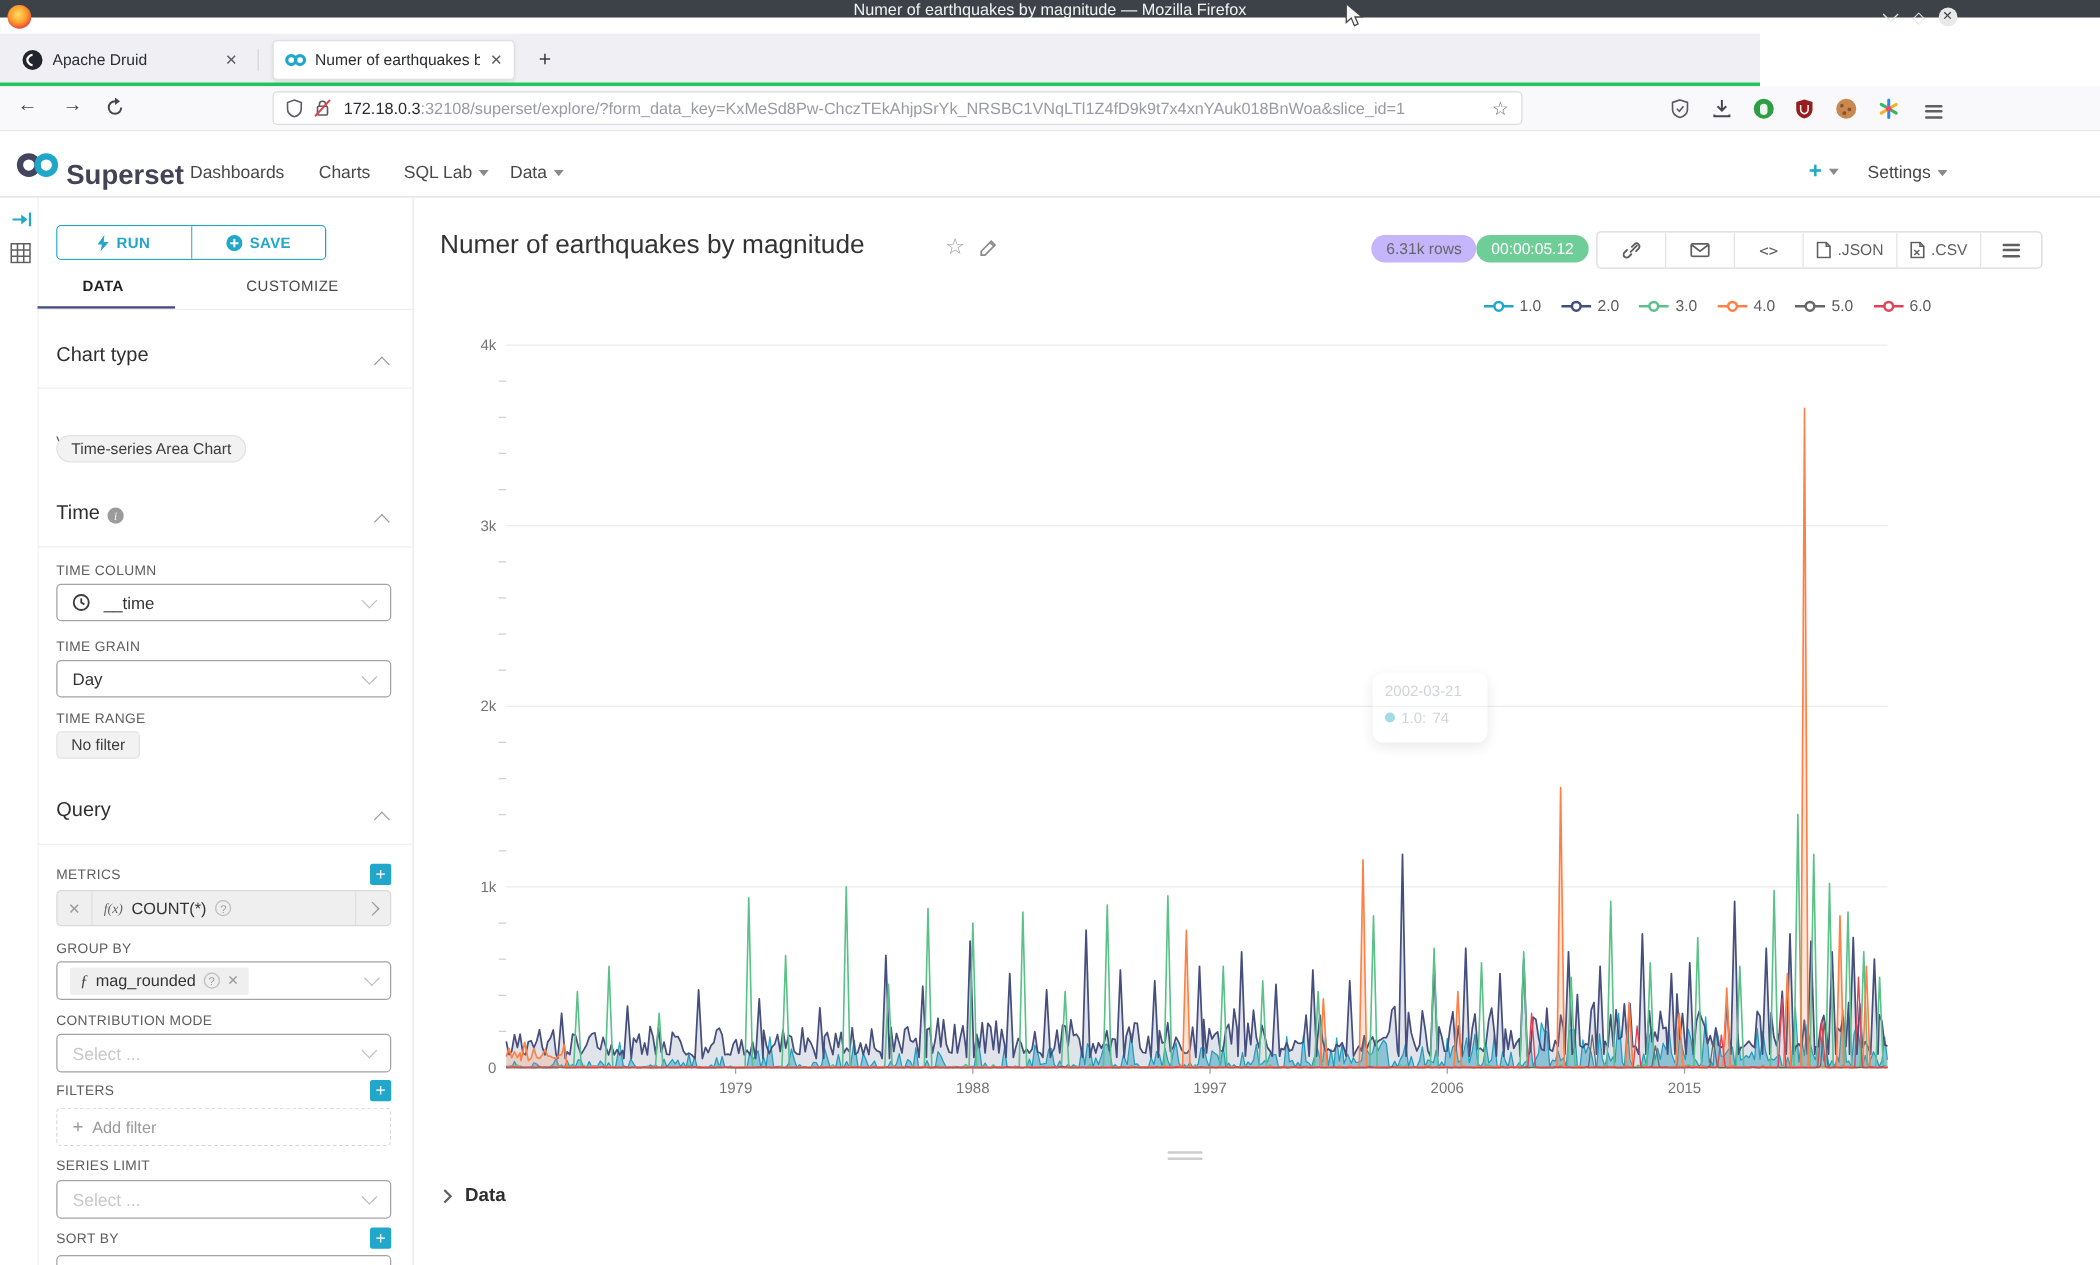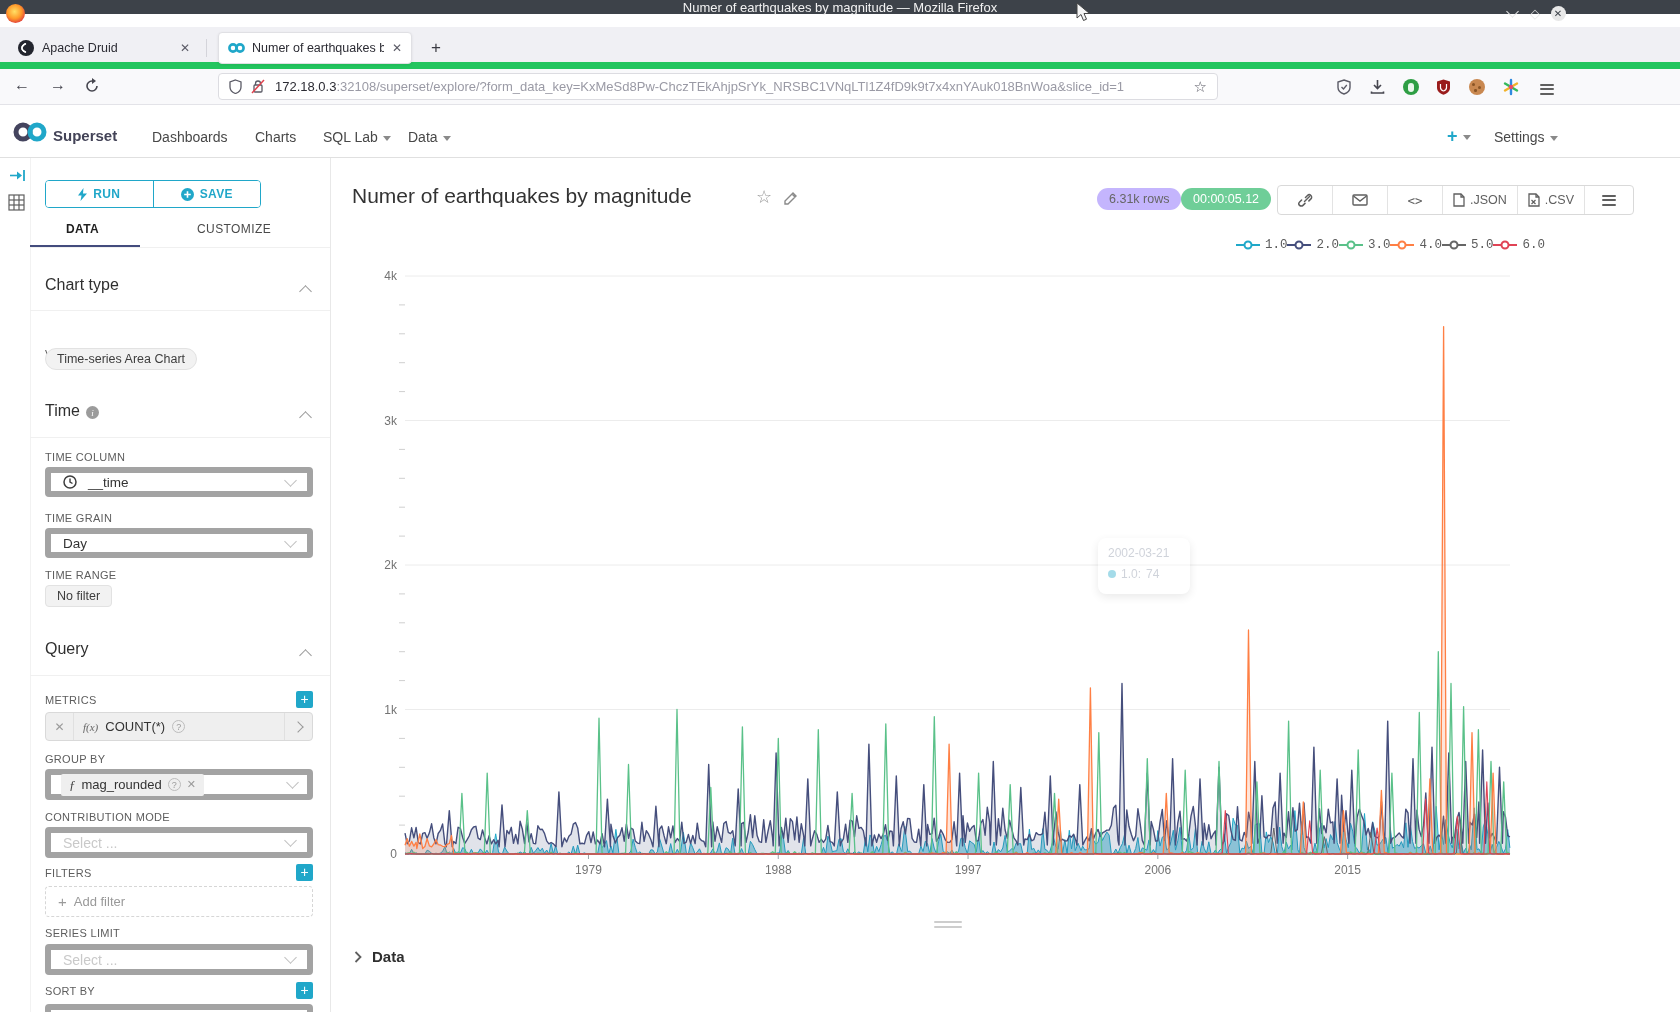--- a/index.html
+++ b/index.html
@@ -3,63 +3,63 @@
 <meta charset="utf-8">
 <style>
   html,body{margin:0;padding:0;}
   body{width:1680px;height:1012px;position:relative;overflow:hidden;background:#fff;
        font-family:"Liberation Sans", sans-serif;-webkit-font-smoothing:antialiased;}
   .abs{position:absolute;}
   
   .titlebar{left:0;top:0;width:1680px;height:14px;background:#3d4249;display:flex;align-items:center;}
   .titlebar-text{position:absolute;left:0;right:0;text-align:center;color:#f2f2f2;font-size:13px;}
   .winbtn{position:absolute;top:4px;width:18px;height:18px;display:flex;align-items:center;justify-content:center;color:#e8e8e8;}
-  .tabbar{left:0;top:27px;width:1680px;height:42px;background:#f0f0f4;border-bottom:7px solid #22c55e;box-sizing:border-box;padding-left:36px;}
+  .tabbar{left:0;top:27px;width:1408px;height:42px;background:#f0f0f4;border-bottom:3px solid #22c55e;box-sizing:border-box;padding-left:36px;}
   .tab{position:absolute;top:5px;height:32px;display:flex;align-items:center;border-radius:4px;box-sizing:border-box;}
   .tab-label{font-size:12.5px;color:#2b2b33;white-space:nowrap;overflow:hidden;}
   .tab-close{color:#5b5b66;font-size:12px;margin-left:8px;}
   .toolbar{left:0;top:69px;width:1680px;height:36px;background:#f9f9fb;border-bottom:1px solid #e3e3e8;box-sizing:border-box;}
   .navarrow{color:#46464f;font-size:16px;}
   .urlfield{position:absolute;left:218px;top:4px;width:1000px;height:27px;background:#fff;border:1px solid #dcdce1;
             border-radius:4px;display:flex;align-items:center;padding:0 10px;box-sizing:border-box;}
   .urltext{font-size:13px;color:#9a9aa5;white-space:nowrap;overflow:hidden;}
   .urltext b{color:#2b2b33;font-weight:normal;}
   
   .navbar{left:0;top:105px;width:1680px;height:53px;background:#fff;border-bottom:1px solid #e0e0e0;box-sizing:border-box;}
-  .brand{font-size:15px;font-weight:bold;color:#434357;}
+  .brand{font-size:22px;font-weight:bold;color:#434357;}
   .navitem{font-size:14px;color:#484848;}
   .caret{display:inline-block;width:0;height:0;border-left:4px solid transparent;border-right:4px solid transparent;border-top:5px solid #8a8a8a;vertical-align:middle;margin-left:5px;}
   
   .strip-border{left:30px;top:158px;width:1px;height:854px;background:#f2f2f2;}
   .panel-border{left:330px;top:158px;width:1px;height:854px;background:#e8e8e8;}
   .runsave{left:45px;top:180px;width:216px;height:28px;display:flex;border:1px solid #20a7c9;border-radius:4px;overflow:hidden;box-sizing:border-box;}
   .runsave > div{flex:1;display:flex;align-items:center;justify-content:center;gap:6px;color:#20a7c9;font-size:12px;font-weight:bold;letter-spacing:.3px;background:#fff;}
   .runsave > div:first-child{border-right:1px solid #20a7c9;}
   .ptab{font-size:12px;letter-spacing:.4px;}
   .lbl{font-size:11px;color:#5d5d5d;letter-spacing:.3px;font-weight:500;}
   .heading{font-size:16px;color:#2f2f2f;font-weight:500;}
   .divider{height:1px;background:#f0f0f0;}
-  .sel{border:6px solid #a3a3a3;border-radius:4px;background:#fff;display:flex;align-items:center;padding:0 12px;box-sizing:border-box;}
+  .sel{border:1px solid #a3a3a3;border-radius:4px;background:#fff;display:flex;align-items:center;padding:0 12px;box-sizing:border-box;}
   .sel-text{font-size:13.5px;color:#333;}
   .ph{font-size:14px;color:#c9c9c9;}
   .cd{width:8px;height:8px;border-right:1.5px solid #bfbfbf;border-bottom:1.5px solid #bfbfbf;transform:rotate(45deg);margin-top:-4px;}
   .cu{width:8px;height:8px;border-right:1.5px solid #999;border-bottom:1.5px solid #999;transform:rotate(-135deg);margin-top:4px;}
   .pill{display:inline-flex;align-items:center;height:22px;padding:0 11px;background:#f2f2f2;border:1px solid #e2e2e2;border-radius:11px;font-size:12.5px;color:#3d3d3d;box-sizing:border-box;}
   .plusbtn{width:17px;height:17px;background:#20a7c9;border-radius:2px;color:#fff;display:flex;align-items:center;justify-content:center;font-size:14px;line-height:15px;}
   .qmark{display:inline-flex;width:13px;height:13px;border:1px solid #bdbdbd;border-radius:50%;color:#9b9b9b;font-size:9px;align-items:center;justify-content:center;box-sizing:border-box;}
   .imark{display:inline-flex;width:13px;height:13px;background:#9b9b9b;border-radius:50%;color:#fff;font-size:9px;font-style:italic;align-items:center;justify-content:center;font-family:"Liberation Serif",serif;}
   .chip{display:inline-flex;align-items:center;gap:6px;height:22px;padding:0 8px;background:#efefef;border-radius:2px;font-size:13px;color:#333;}
   .dashedbox{border:1px dashed #d6d6d6;border-radius:4px;display:flex;align-items:center;padding:0 12px;box-sizing:border-box;color:#999;font-size:13px;gap:7px;}
   
   .charttitle{font-size:21px;color:#333;font-weight:500;}
   .badge{display:inline-flex;align-items:center;height:22px;padding:0 12px;border-radius:11px;font-size:12.5px;}
   .btngroup{display:flex;height:30px;border:1px solid #d9d9d9;border-radius:4px;background:#fff;box-sizing:border-box;overflow:hidden;}
   .btngroup > div{display:flex;align-items:center;justify-content:center;border-right:1px solid #e3e3e3;color:#5f5f5f;font-size:12.5px;gap:5px;padding:0 10px;}
   .btngroup > div:last-child{border-right:none;}
-  .legend{display:flex;align-items:center;font-family:Liberation Mono, monospace;}
+  .legend{display:flex;align-items:center;gap:16px;}
   .legend-item{display:flex;align-items:center;gap:5px;font-size:12.5px;color:#5c5c5c;}
   
   .tooltip{left:1098px;top:538px;width:92px;height:56px;background:#fff;border-radius:8px;
            box-shadow:0 3px 10px rgba(0,0,0,.22);opacity:.4;padding:8px 10px;box-sizing:border-box;}
   .tooltip .tt-date{font-size:12px;color:#8a93a5;}
   .tooltip .tt-row{display:flex;align-items:center;gap:5px;margin-top:7px;font-size:12px;color:#8a93a5;}
   .tt-dot{width:8px;height:8px;border-radius:50%;}
   
   .handle span{display:block;width:28px;height:2px;background:#cdcdcd;margin-bottom:3px;border-radius:1px;}
   .datarow{display:flex;align-items:center;gap:10px;}

